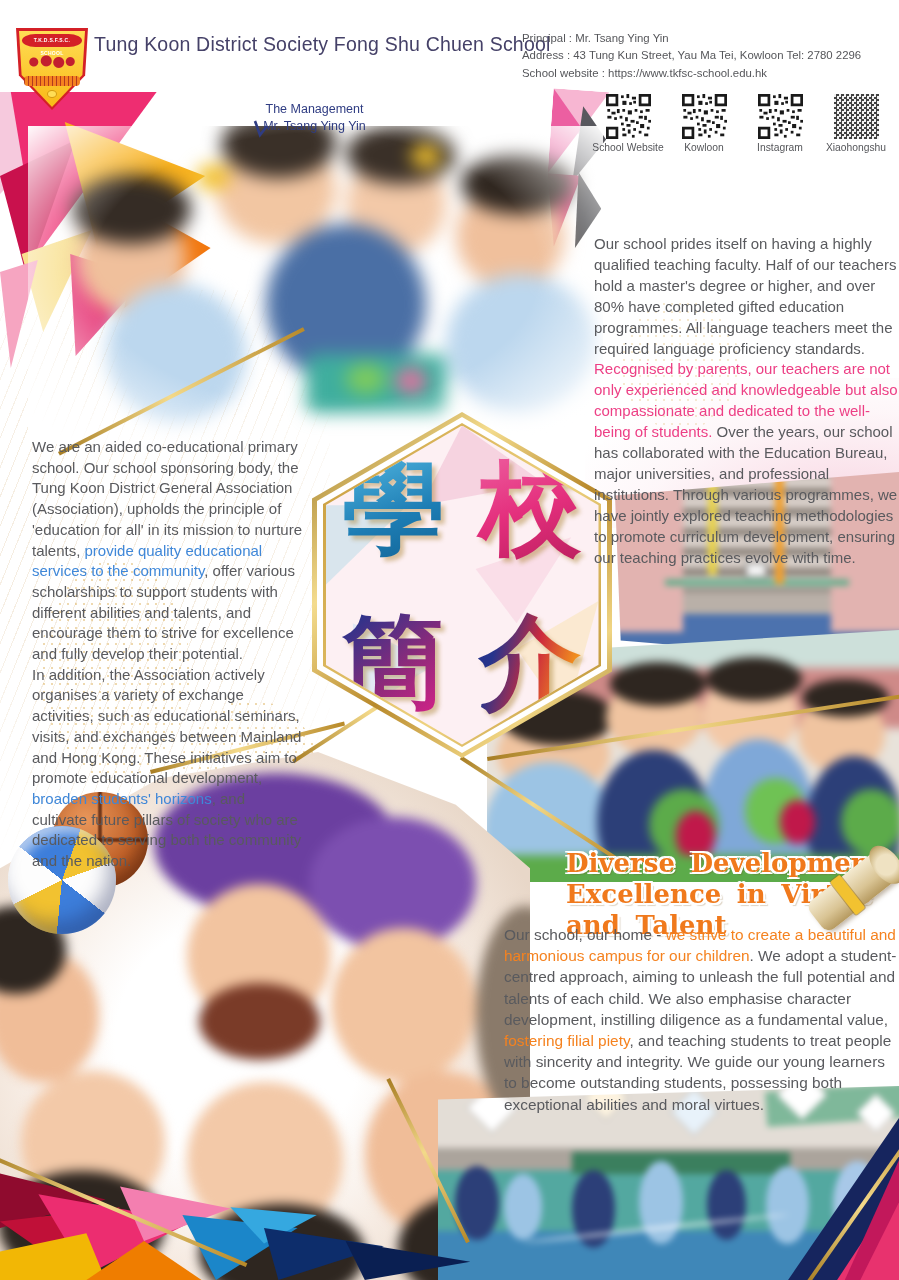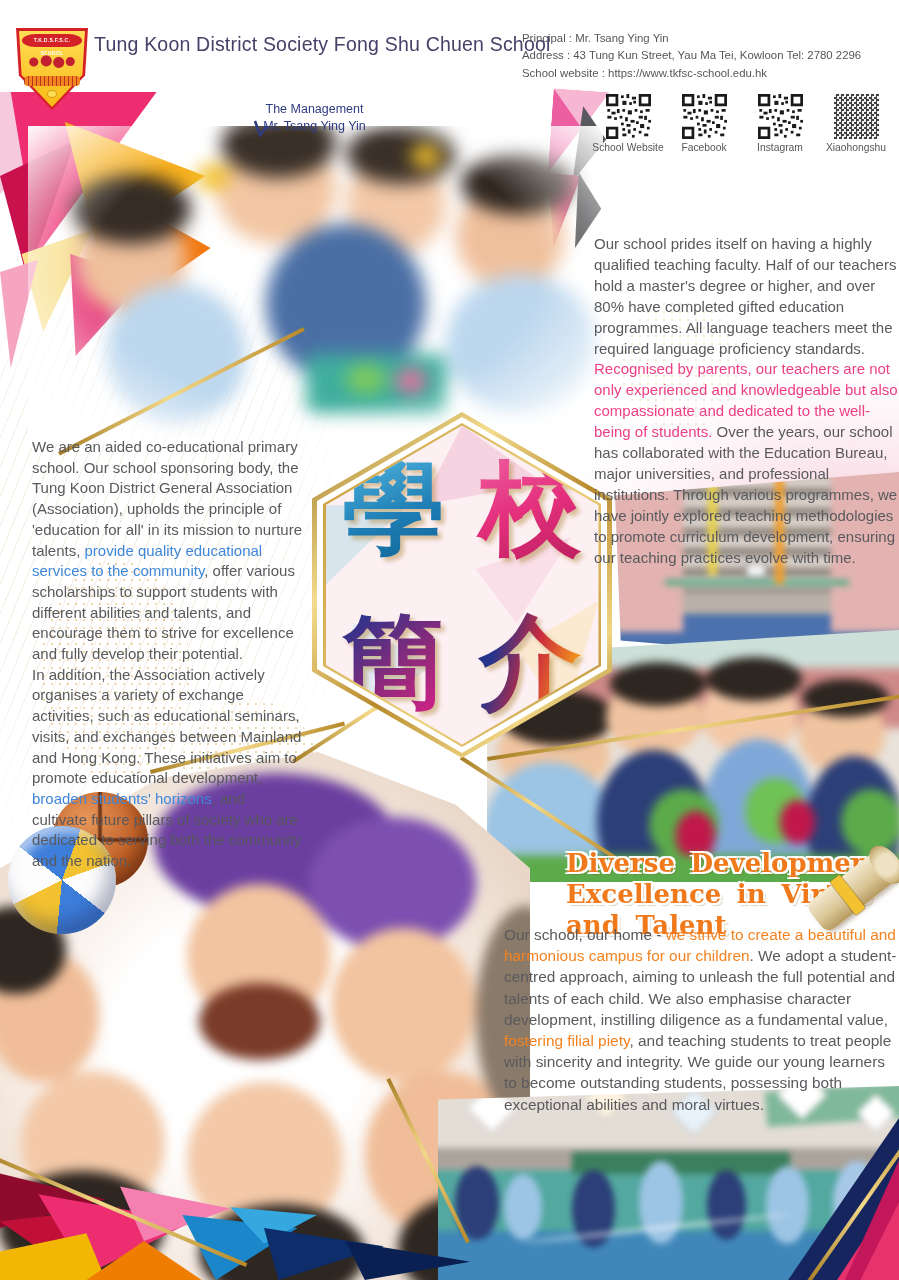--- a/index.html
+++ b/index.html
@@ -226,21 +226,21 @@
           </svg>
         </div>
       <div class="qr-label">School Website</div>
     </div>
     <div class="qr-item">
       <div class="qr-box">
           <svg viewBox="0 0 33 33">
             <use href="#qrsym"></use>
           </svg>
         </div>
-      <div class="qr-label">Facebook</div>
+      <div class="qr-label">Kowloon</div>
     </div>
     <div class="qr-item">
       <div class="qr-box">
           <svg viewBox="0 0 33 33">
             <use href="#qrsym"></use>
           </svg>
         </div>
       <div class="qr-label">Instagram</div>
     </div>
     <div class="qr-item">

